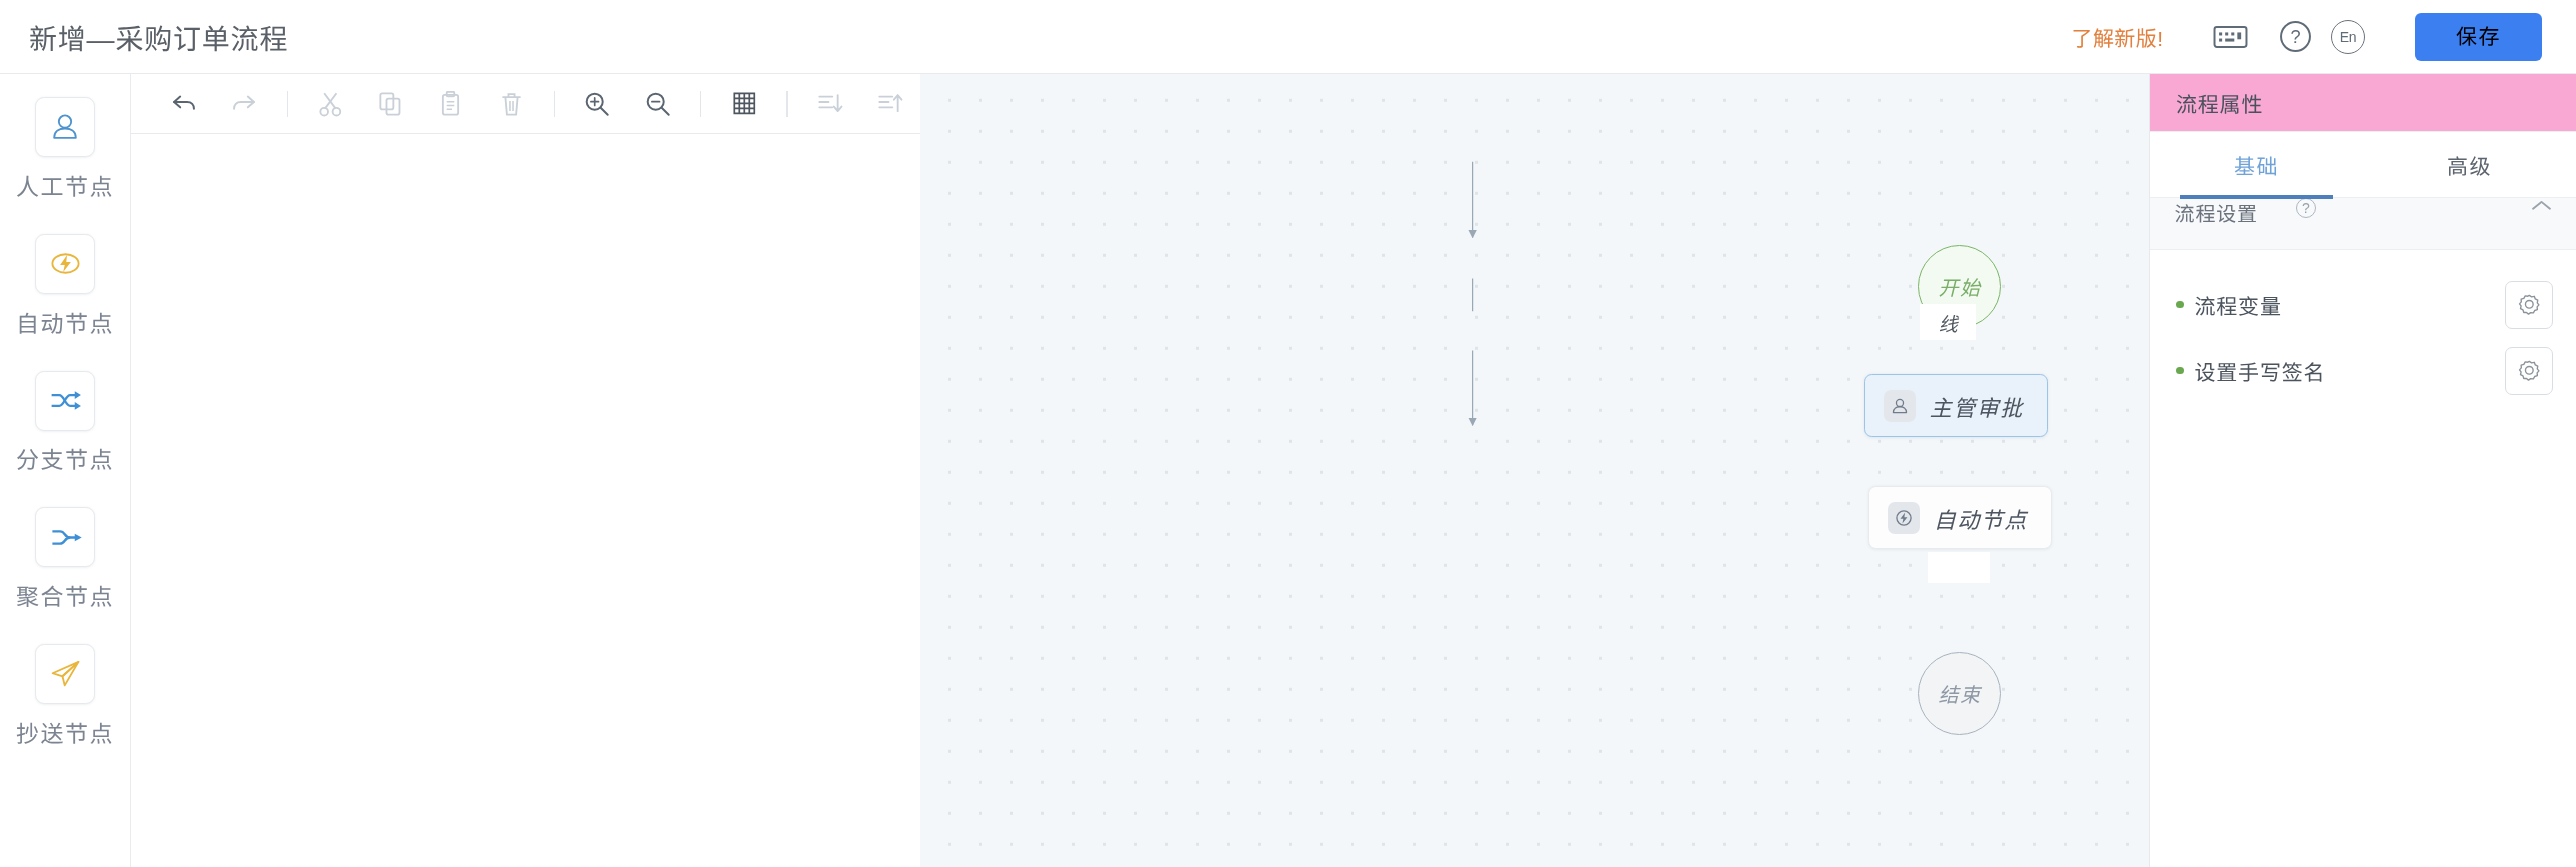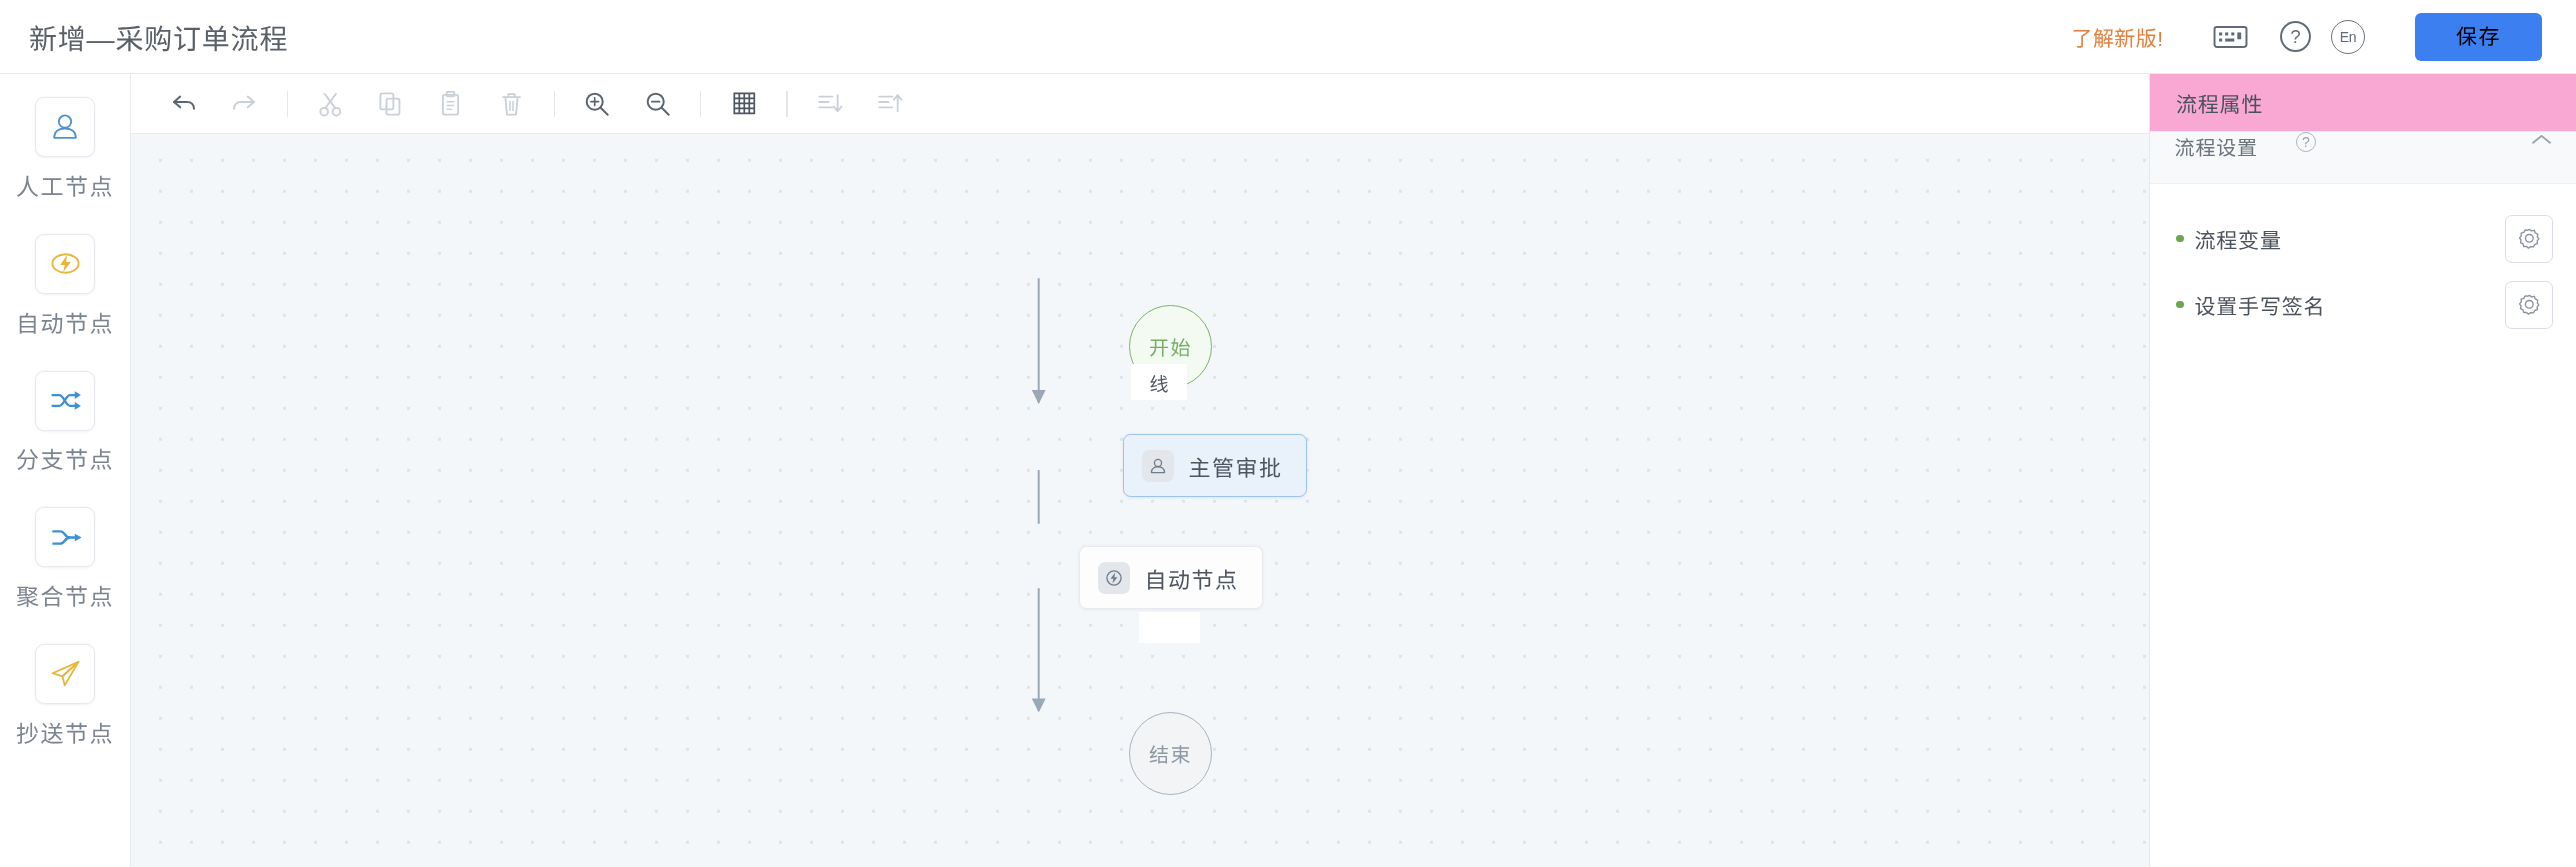--- a/index.html
+++ b/index.html
@@ -73,21 +73,21 @@
     background: #fff;
     box-shadow: 0 0.8px 2.3px rgba(30,50,80,.07);
     display: flex; align-items: center; justify-content: center;
   }
   .palette-label {
     margin-top: 10.8px; font-size: 23px; color: #7b8490; letter-spacing: 1.5px;
     white-space: nowrap;
   }
 
   
-  .center { flex: 1 1 auto; display: flex; flex-direction: column; min-width: 0; position: relative; }
+  .center { flex: 1 1 auto; display: flex; flex-direction: row; min-width: 0; position: relative; font-style: italic; }
 
   
   .toolbar {
     height: 60px; flex: 0 0 60px;
     background: #fff;
     border-bottom: 1.5px solid #e8eaed;
     display: flex; align-items: center;
     padding-left: 23px; gap: 0px;
     position: relative; z-index: 10;
   }
@@ -431,21 +431,21 @@
           <line x1="1183" y1="438" x2="1183" y2="508" stroke="#9aa8b6" stroke-width="2.6"></line>
           <line x1="1183" y1="592" x2="1183" y2="752" stroke="#9aa8b6" stroke-width="2.6" marker-end="url(#arrow)"></line>
         </svg>
 
         <div class="node" style="left:998px; top:171px;">
           <div class="node-circle node-start">开始</div>
         </div>
 
         <div class="edge-label" style="left:1000px; top:230px;">线</div>
 
-        <div class="node" style="left:992px; top:300px;">
+        <div class="node" style="left:944px; top:300px;">
           <div class="node-box selected">
             <div class="node-badge">
               <svg width="20" height="20" viewBox="0 0 26 26">
                 <circle cx="13" cy="9" r="4.6" fill="none" stroke="#707c89" stroke-width="1.7"></circle>
                 <path d="M4.5 21.5 C4.5 16 9 14 13 14 C17 14 21.5 16 21.5 21.5 Z" fill="none" stroke="#707c89" stroke-width="1.7" stroke-linejoin="round"></path>
               </svg>
             </div>
             <div class="node-text">主管审批</div>
           </div>
         </div>
@@ -468,20 +468,24 @@
           <div class="node-circle node-end">结束</div>
         </div>
 
       </div>
     </div>
 
     <div class="rightpanel">
 
       <div class="rp-header">流程属性</div>
 
+      <div class="rp-tabs">
+        <div class="rp-tab active">基础</div>
+        <div class="rp-tab">高级</div>
+      </div>
 
       <div class="rp-section">
         <span class="rp-section-title">流程设置</span>
         <span class="rp-qmark">?</span>
         <span class="rp-section-spacer"></span>
         <span>
           <svg width="23" height="15.4" viewBox="0 0 30 20">
             <path d="M4 14 L15 5 L26 14" fill="none" stroke="#9aa2ab" stroke-width="2.4" stroke-linecap="round" stroke-linejoin="round"></path>
           </svg>
         </span>

